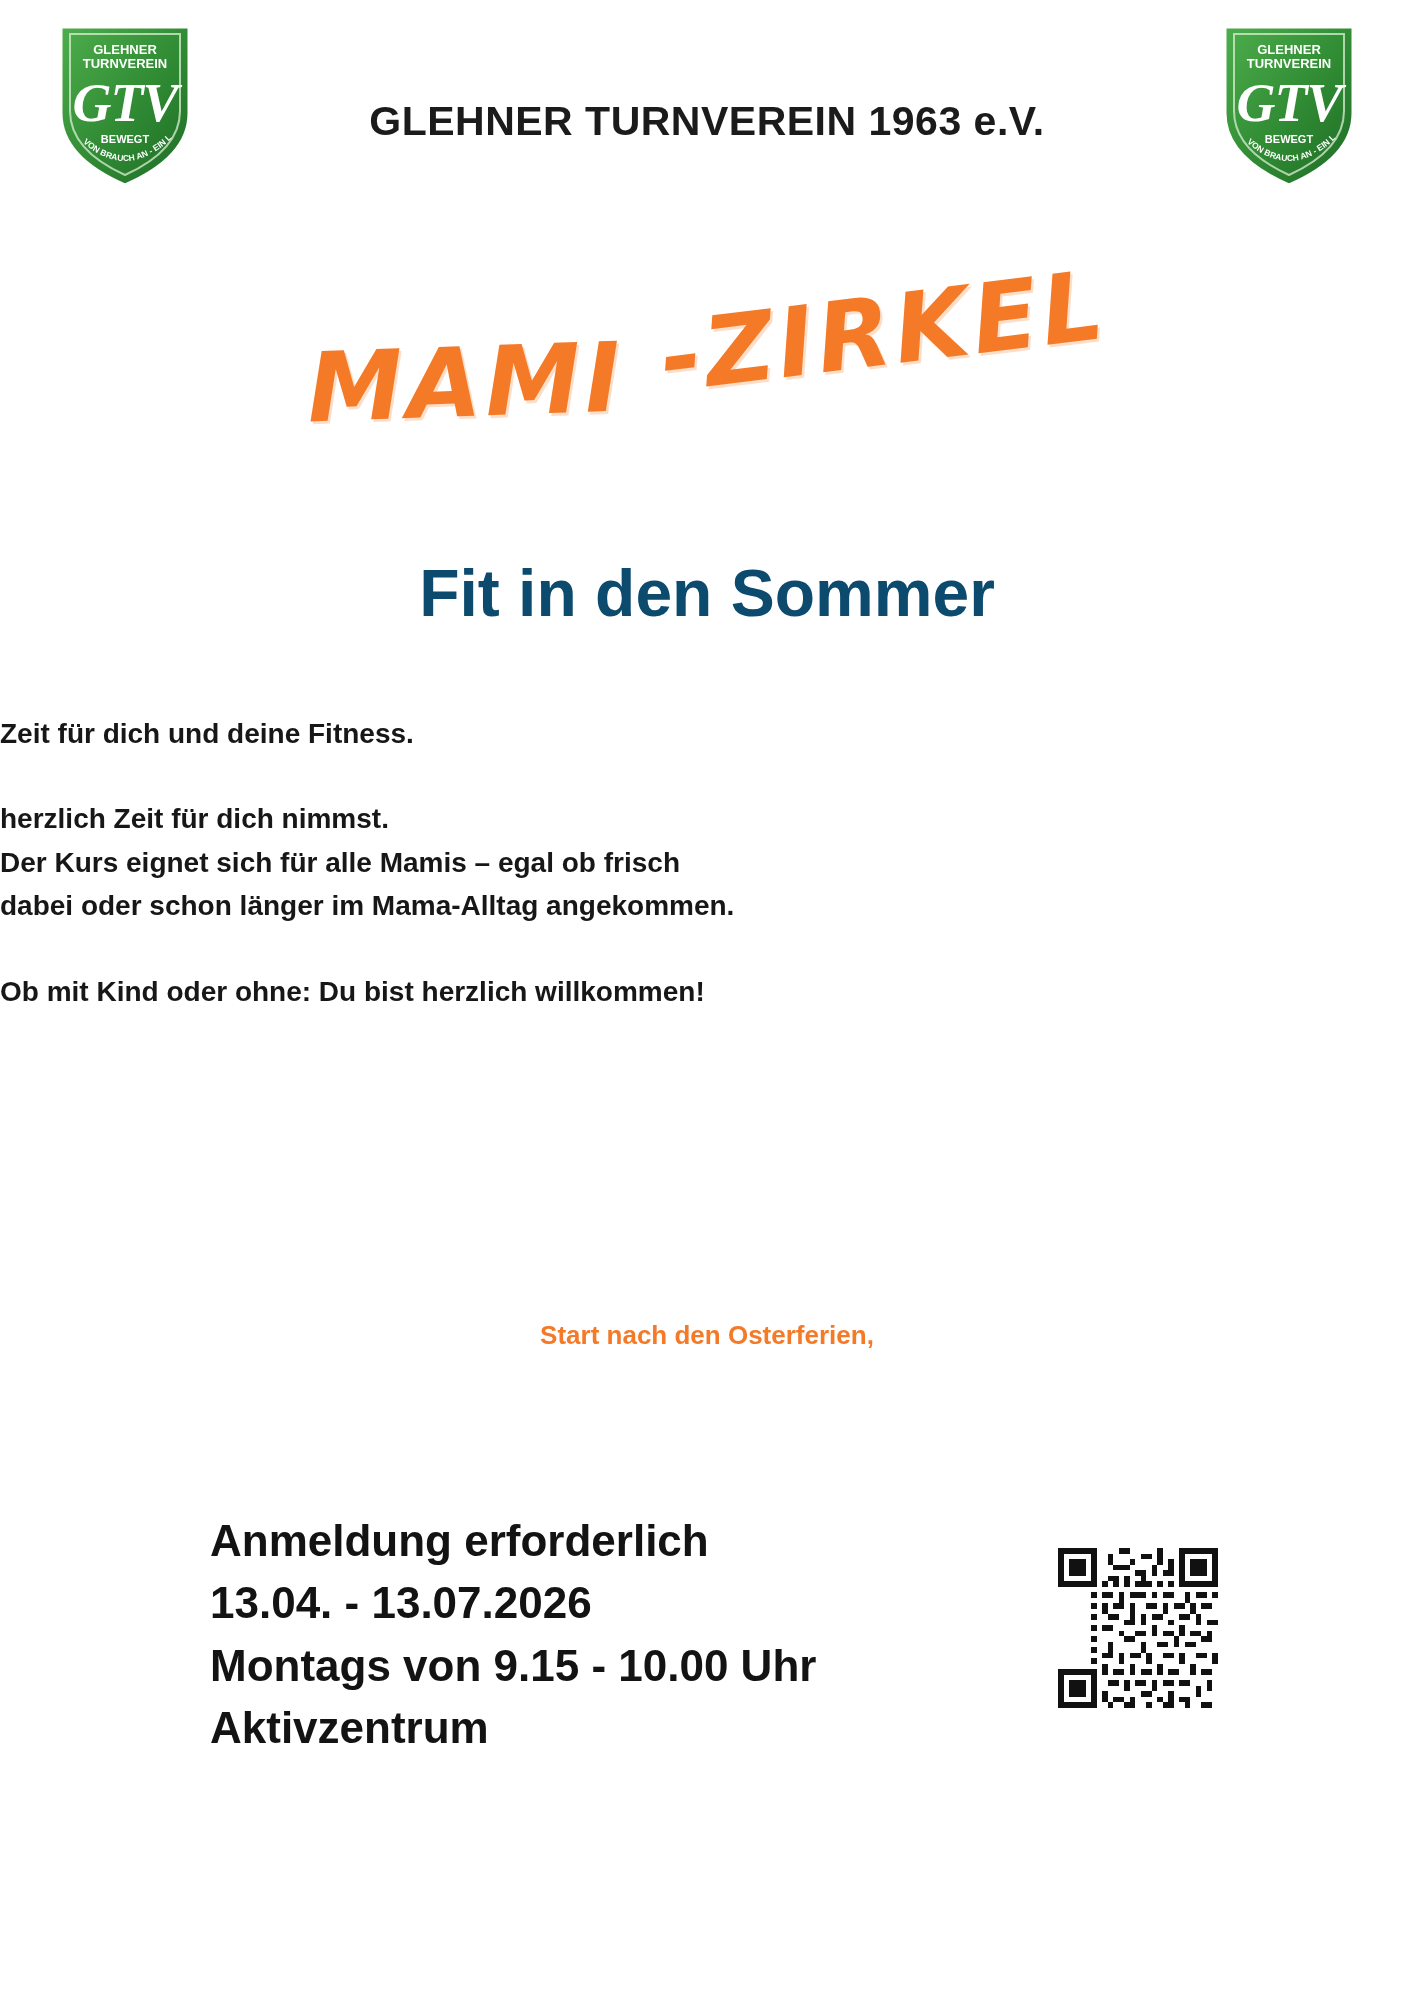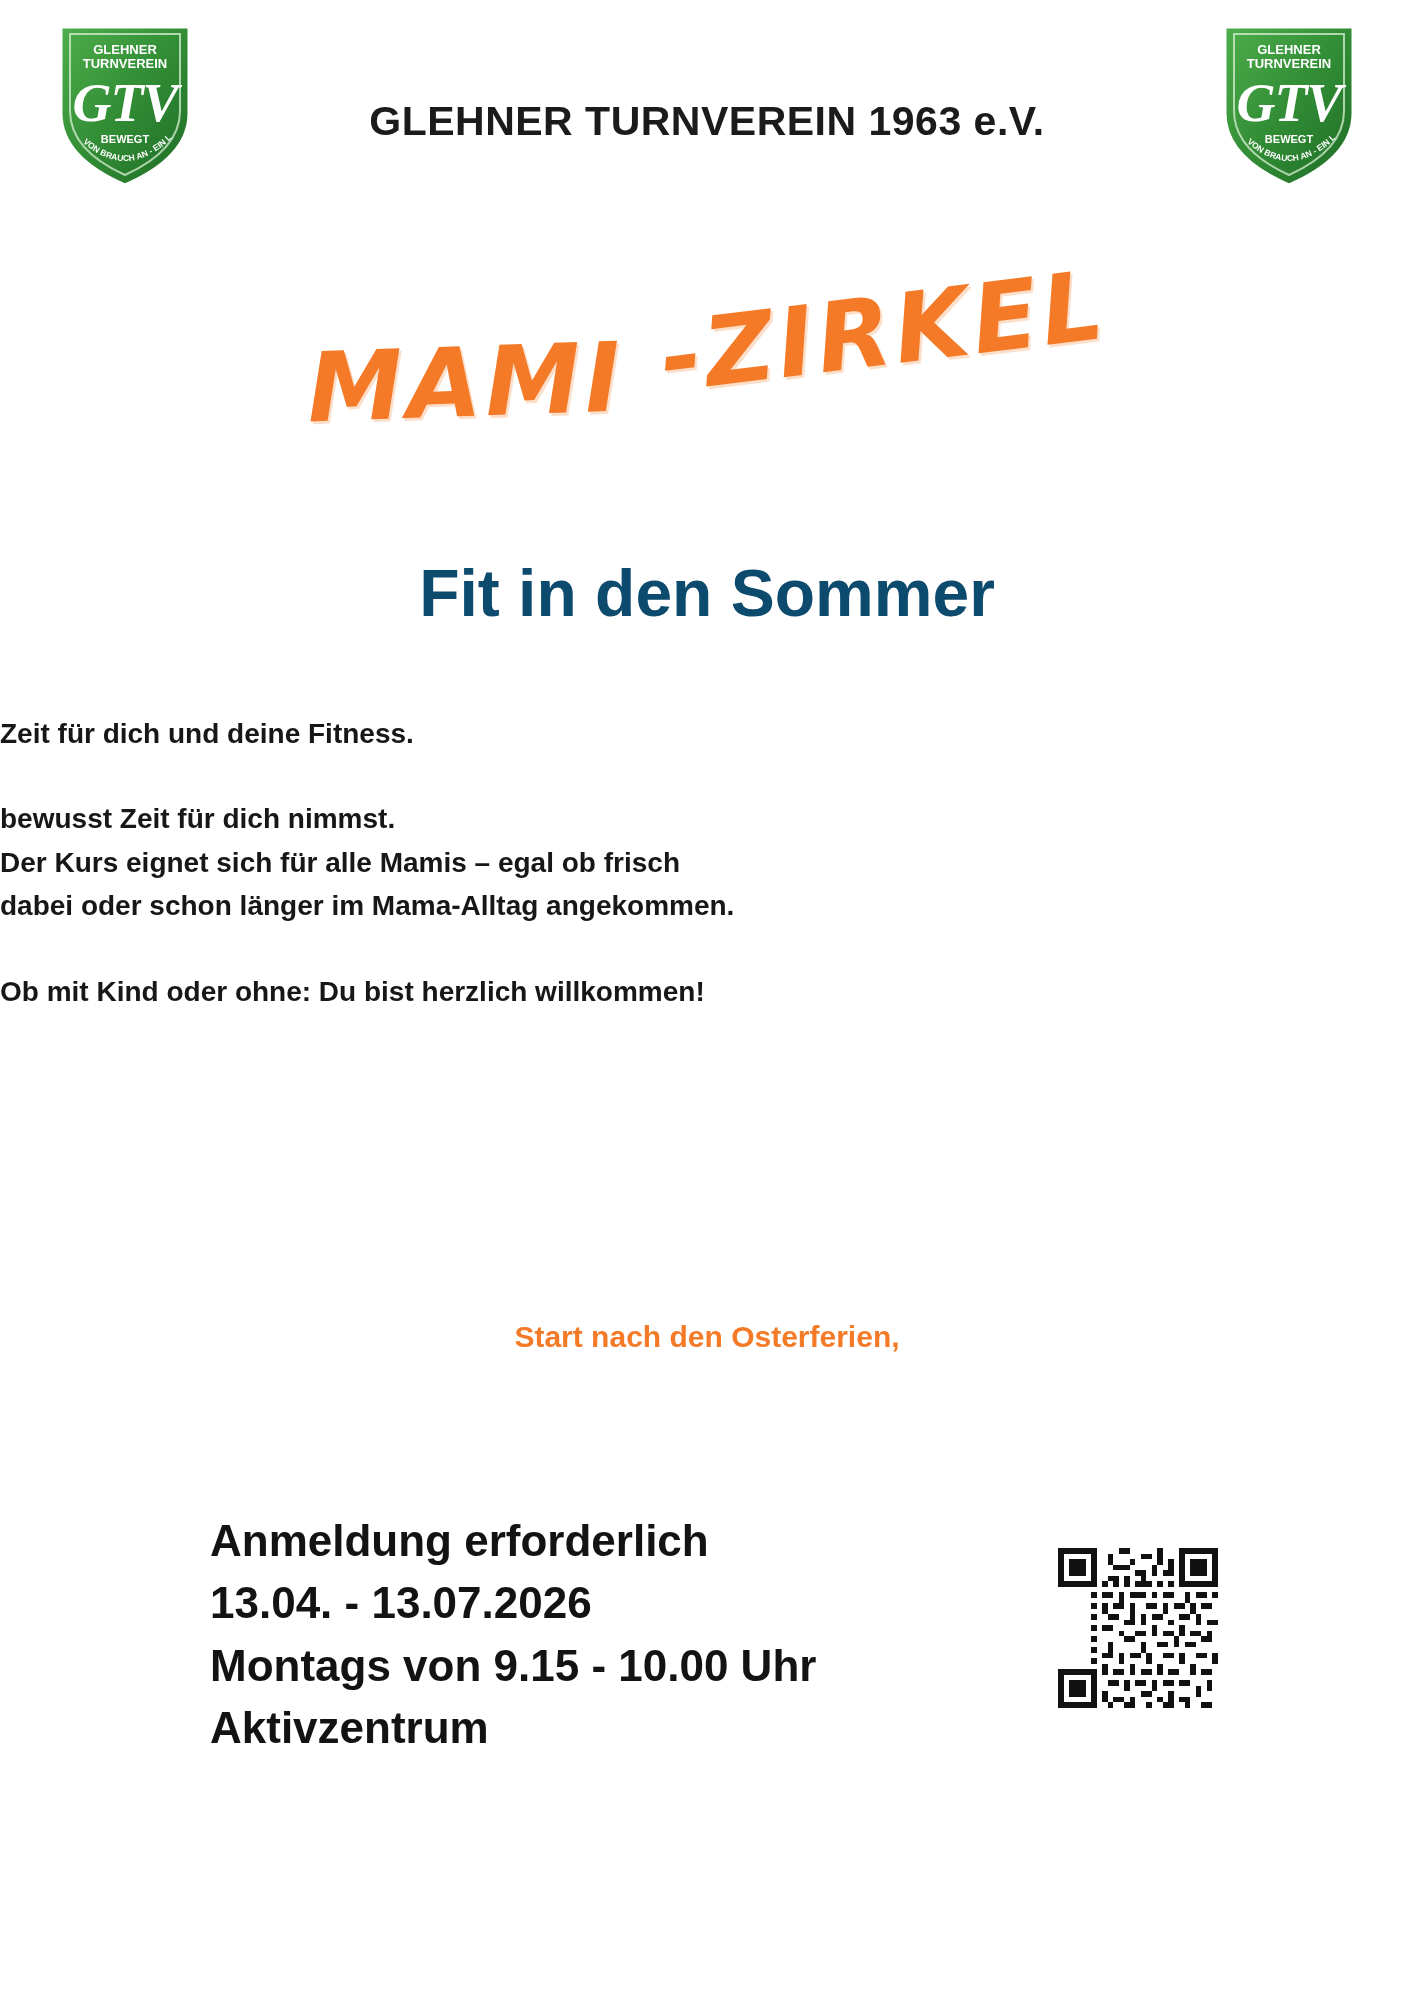--- a/index.html
+++ b/index.html
@@ -95,21 +95,21 @@
   .body-copy p { margin: 0; }
   .body-copy .spacer { height: 42px; }
 
   
   .start-line {
     position: absolute;
     top: 1320px;
     left: 0;
     width: 1414px;
     text-align: center;
-    font-size: 30px;
+    font-size: 26px;
     font-weight: bold;
     color: #f47a28;
   }
 
   
   .details {
     position: absolute;
     top: 1510px;
     left: 210px;
     width: 800px;
@@ -187,21 +187,21 @@
 <div class="brush-title">
   <span class="part1">MAMI</span>
   <span class="part2">-ZIRKEL</span>
 </div>
 
 <div class="main-heading">Fit in den Sommer</div>
 
 <div class="body-copy">
   <p>Zeit für dich und deine Fitness.</p>
   <div class="spacer"></div>
-  <p>bewusst Zeit für dich nimmst.</p>
+  <p>herzlich Zeit für dich nimmst.</p>
   <p>Der Kurs eignet sich für alle Mamis – egal ob frisch</p>
   <p>dabei oder schon länger im Mama-Alltag angekommen.</p>
   <div class="spacer"></div>
   <p>Ob mit Kind oder ohne: Du bist herzlich willkommen!</p>
 </div>
 
 <div class="start-line">Start nach den Osterferien,</div>
 
 <div class="details">
   <div>Anmeldung erforderlich</div>

